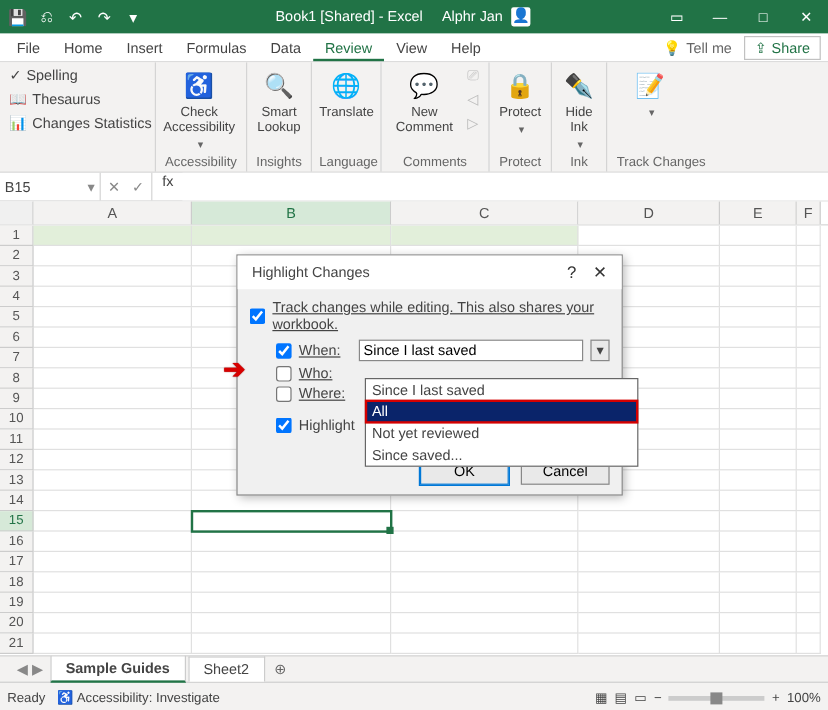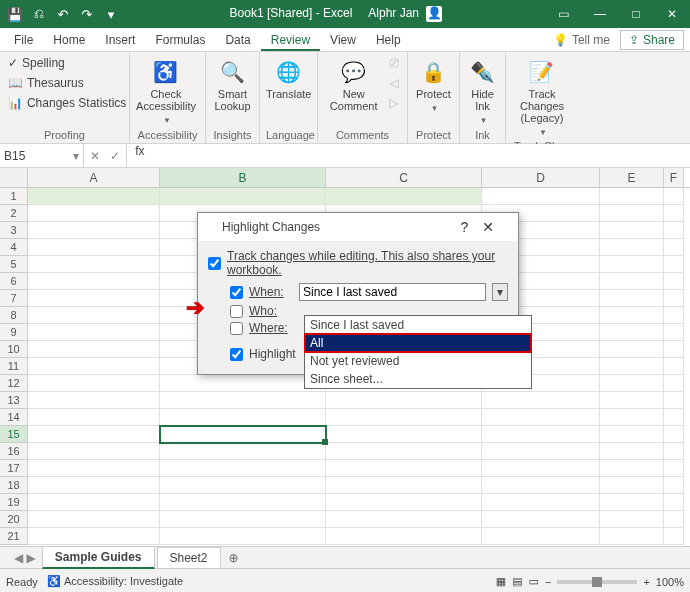--- a/index.html
+++ b/index.html
@@ -60,21 +60,21 @@
   .addsheet { padding:0 6px; color:#666;}
 
   
   .statusbar { height:26px; background:#f3f2f1; border-top:1px solid #ccc; display:flex; align-items:center; font-size:11px; padding:0 6px; gap:10px;}
   .statusbar .zoom { margin-left:auto; display:flex; align-items:center; gap:6px;}
   .slider { width:80px; height:4px; background:#ccc; position:relative;}
   .slider::before { content:""; position:absolute; left:50%; top:-3px; width:10px; height:10px; background:#888; transform:translateX(-50%);}
 
   
   .dialog { position:absolute; left:197px; top:212px; width:322px; background:#f0f0f0; border:1px solid #888; box-shadow:2px 2px 8px rgba(0,0,0,0.3); font-size:12px;}
-  .dlg-title { display:flex; justify-content:space-between; align-items:center; padding:6px 24px; font-size:12px; background:#fff;}
+  .dlg-title { display:flex; justify-content:space-between; align-items:center; padding:6px 12px; font-size:12px; background:#fff;}
   .dlg-title .controls { display:flex; gap:14px; font-size:14px; color:#333;}
   .dlg-body { padding:8px 10px 10px 10px;}
   .dlg-line { display:flex; align-items:center; gap:6px; margin-bottom:6px;}
   .dlg-sub { padding-left:14px; font-size:12px; margin:6px 0 4px 0;}
   .dlg-row { display:flex; align-items:center; margin:3px 0 3px 22px; gap:6px;}
   .dlg-row label { width:44px; text-decoration:underline;}
   .dlg-row input[type=text] { flex:1; border:1px solid #888; height:18px; padding:0 3px; font-size:12px;}
   .dlg-btns { display:flex; justify-content:flex-end; gap:10px; padding:8px 10px;}
   .dlg-btns button { width:74px; height:22px; border:1px solid #888; background:#e9e9e9; font-size:12px;}
   .dlg-btns button.primary { border:1px solid #0078d7; outline:1px solid #0078d7;}
@@ -142,21 +142,20 @@
         <div class="stack-item">
             <span>📖</span>
             <span>Thesaurus</span>
           </div>
         <div class="stack-item">
             <span>📊</span>
             <span>Changes Statistics</span>
           </div>
       </div>
     </div>
-    <div class="group-label">Proofing</div>
   </div>
   <div class="group" style="width:76px;">
     <div class="group-body">
         <div class="bigbtn drop">
           <span class="icon">♿</span>
           <span>Check Accessibility</span>
         </div>
       </div>
     <div class="group-label">Accessibility</div>
   </div>
@@ -207,21 +206,20 @@
           <span class="icon">✒️</span>
           <span>Hide Ink</span>
         </div>
       </div>
     <div class="group-label">Ink</div>
   </div>
   <div class="group" style="width:90px;border-right:none;">
     <div class="group-body">
         <div class="bigbtn drop">
           <span class="icon">📝</span>
-          <span>Track Changes (Legacy)</span>
         </div>
       </div>
     <div class="group-label">Track Changes</div>
   </div>
 </div>
 
 <div class="formula-row">
   <div class="namebox">
       <span>B15</span>
       <span style="color:#888;">▾</span>
@@ -486,20 +484,24 @@
     </div>
     <div class="dlg-row">
       <input type="checkbox" style="">
       <label>Where:</label>
     </div>
     <div class="dlg-row" style="margin-left:22px;margin-top:12px;">
       <input type="checkbox" checked="" style="">
       <span>Highlight</span>
     </div>
   </div>
+  <div class="dlg-btns">
+    <button class="primary">OK</button>
+    <button>Cancel</button>
+  </div>
 
   <div class="dd-wrap">
     <div class="dd-item">Since I last saved</div>
     <div class="dd-item sel">All</div>
     <div class="dd-item">Not yet reviewed</div>
-    <div class="dd-item">Since sheet...</div>
+    <div class="dd-item">Since saved...</div>
   </div>
 </div>
 
 </body></html>

